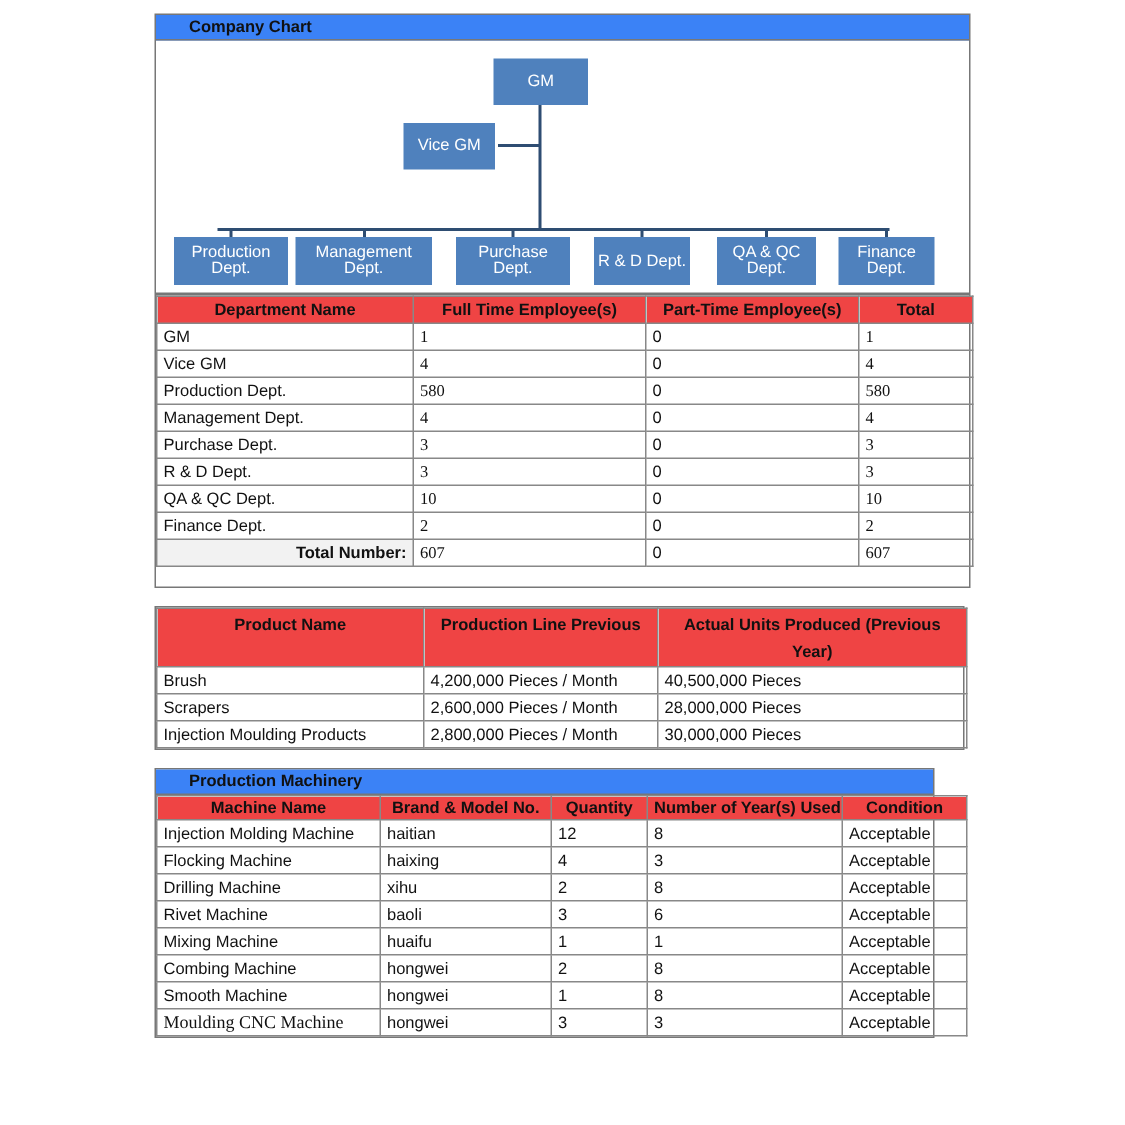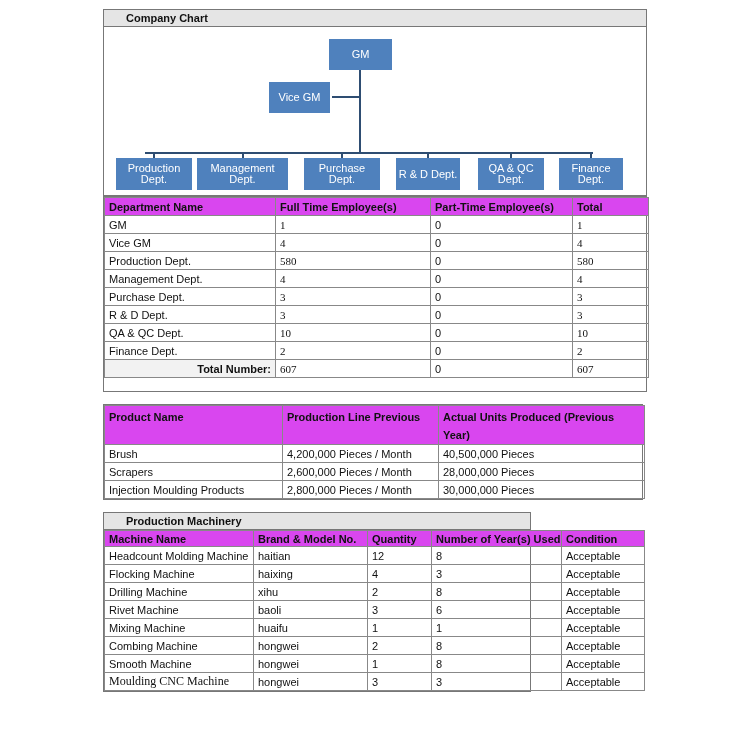--- a/index.html
+++ b/index.html
@@ -1,37 +1,37 @@
 <!DOCTYPE html>
 <html><head>
   <meta charset="utf-8">
   <style>
     * { box-sizing: border-box; margin: 0; padding: 0; }
     html, body { width: 750px; height: 750px; background: #ffffff; overflow: hidden; }
     body { font-family: "Liberation Sans", sans-serif; color: #111; font-size: 11px; position: relative; }
 
     .section { position: absolute; left: 103px; width: 544px; border: 1px solid #777; background: #fff; }
-    .sec-head { background: #e5e5e5; font-weight: bold; font-size: 11px; height: 17px; line-height: 17px; padding-left: 22px; border-bottom: 1px solid #777; }
+    .sec-head { background: #3b82f6; font-weight: bold; font-size: 11px; height: 17px; line-height: 17px; padding-left: 22px; border-bottom: 1px solid #777; }
 
     
     #chart { top: 9px; height: 187px; }
     .org { position: relative; height: 168px; }
     .box { position: absolute; background: #4f81bd; color: #fff; font-size: 11px; text-align: center; display: flex; align-items: center; justify-content: center; line-height: 11px; }
     .line { position: absolute; background: #2e4d72; }
 
     table { border-collapse: collapse; width: 100%; table-layout: fixed; }
     td, th { border: 1px solid #888; font-size: 11px; height: 18px; padding: 0 4px; text-align: left; white-space: nowrap; overflow: hidden; }
-    th { font-weight: bold; background: #d946ef; }
+    th { font-weight: bold; text-align: center; background: #ef4444; }
     .num { font-family: "Liberation Serif", serif; font-size: 11px; }
     .total-label { text-align: right; font-weight: bold; background: #f2f2f2; padding-right: 4px; }
 
     #headcount { top: 196px; height: 196px; }
     #products { top: 404px; left: 103px; width: 540px; }
     #products th { height: 35px; vertical-align: top; padding-top: 2px; line-height: 18px; white-space: normal; }
-    #machinery { top: 512px; left: 103px; width: 428px; }
+    #machinery { top: 512px; left: 103px; width: 520px; }
     #machinery th { height: 16px; }
     .serif-name { font-family: "Liberation Serif", serif; font-size: 12px; }
   </style>
 </head>
 <body>
 
 <div class="section" id="chart">
   <div class="sec-head">Company Chart</div>
   <div class="org">
     <div class="box" style="left:225px;top:12px;width:63px;height:31px;">GM</div>
@@ -179,21 +179,21 @@
         <tr id="mc-head">
           <th>Machine Name</th>
           <th>Brand &amp; Model No.</th>
           <th>Quantity</th>
           <th>Number of Year(s) Used</th>
           <th>Condition</th>
         </tr>
       </thead>
     <tbody id="mc-body">
         <tr>
-          <td>Headcount Molding Machine</td>
+          <td>Injection Molding Machine</td>
           <td>haitian</td>
           <td>12</td>
           <td>8</td>
           <td>Acceptable</td>
         </tr>
         <tr>
           <td>Flocking Machine</td>
           <td>haixing</td>
           <td>4</td>
           <td>3</td>

